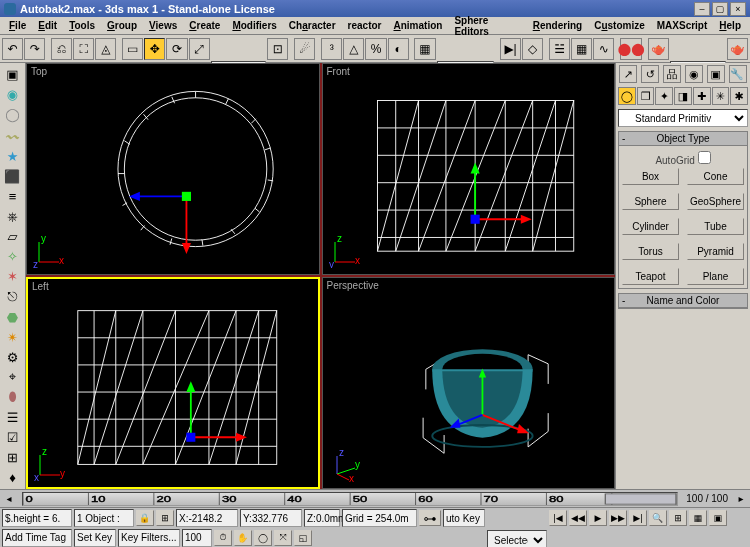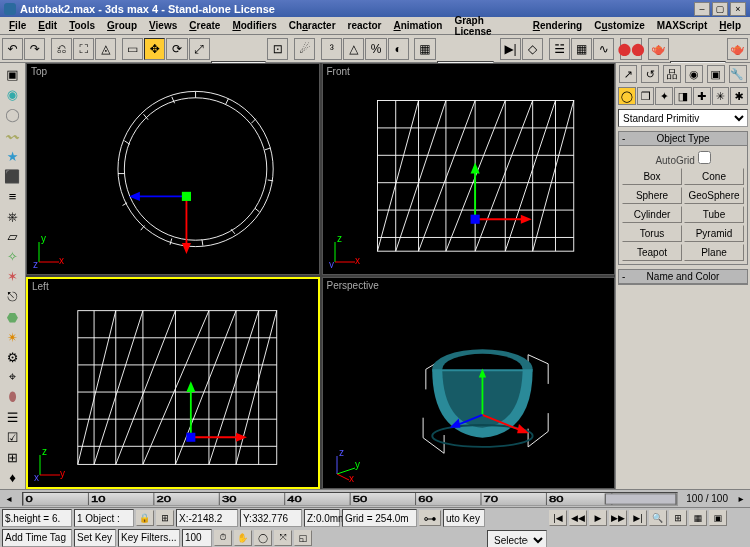--- a/index.html
+++ b/index.html
@@ -12,72 +12,72 @@
   .menubar span { padding: 1px 5px; cursor: pointer; font-weight: bold; }
   .menubar u { text-decoration: underline; }
   .toolbar1 { background: #d4d0c8; height: 28px; display: flex; align-items: center; padding: 2px; gap: 1px; border-bottom: 1px solid #808080; }
   .tbtn { width: 22px; height: 22px; background: #d4d0c8; border: 1px solid #808080; display: flex; align-items: center; justify-content: center; cursor: pointer; font-size: 12px; }
   .tbtn.active { background: #ffcc33; border: 1px inset #808080; }
   .tdd { height: 20px; border: 1px inset #999; background: #f0f0f0; font-size: 10px; padding: 0 2px; margin-top: 44px; }
   .sep { width: 4px; }
   .mainrow { flex: 1; display: flex; min-height: 0; }
   .leftbar { width: 26px; background: #d4d0c8; display: flex; flex-direction: column; align-items: center; padding: 2px 0; gap: 2px; border-right: 1px solid #808080; }
   .lbtn { width: 20px; height: 20px; border: 1px solid #d4d0c8; display: flex; align-items: center; justify-content: center; cursor: pointer; font-size: 13px; }
-  .viewports { flex: 1; background: #404040; display: grid; grid-template-columns: 1fr 1fr; grid-template-rows: 1fr 1fr; gap: 2px; min-height: 0; }
+  .viewports { flex: 1; background: #7f1d1d; display: grid; grid-template-columns: 1fr 1fr; grid-template-rows: 1fr 1fr; gap: 2px; min-height: 0; }
   .vp { background: #000; position: relative; border: 1px solid #555; overflow: hidden; }
   .vp.active { border: 2px solid #ffff00; }
   .vplabel { position: absolute; top: 2px; left: 4px; color: #aaa; font-size: 10px; z-index: 5; }
   .axes { position: absolute; bottom: 6px; left: 6px; width: 34px; height: 34px; }
   .cmdpanel { width: 135px; background: #d4d0c8; border-left: 1px solid #808080; display: flex; flex-direction: column; padding: 2px; }
   .tabrow { display: flex; gap: 1px; justify-content: space-around; margin-bottom: 4px; }
   .tabi { width: 18px; height: 18px; border: 1px solid #808080; display:flex;align-items:center;justify-content:center;cursor:pointer;font-size:11px;}
   .tabi.sel { background:#ffcc33;}
   .tabrow2 { display:flex; gap:1px; justify-content: space-around; margin-bottom:4px;}
-  .ccombo { width: 100%; height: 18px; font-size: 10px; border:1px inset #999; background:#fff; margin-bottom: 4px; }
+  .ccombo { width: 100%; height: 18px; font-size: 10px; border:1px inset #999; background:#fff; margin-bottom: 4px; padding-left: 12px; }
   .rollout { border: 1px solid #808080; margin-bottom: 4px; }
   .rhead { background: #b8b8b8; text-align: center; font-size: 10px; padding: 1px 0; border-bottom: 1px solid #808080; position: relative; }
   .rhead .minus { position: absolute; left: 3px; top: 1px; }
   .rbody { padding: 3px; }
-  .btngrid { display: grid; grid-template-columns: 1fr 1fr; gap: 2px; }
+  .btngrid { display: grid; grid-template-columns: 1fr 1fr; gap: 8px; }
   .obtn { height: 17px; border: 1px outset #d4d0c8; background: #d4d0c8; font-size: 10px; cursor: pointer; }
   .autogrid { text-align: center; padding: 2px 0; font-size:10px; color:#444;}
   .namec { display: flex; gap: 2px; align-items: center; }
   .nameinp { flex: 1; height: 16px; border: 1px inset #999; background: #fff; padding: 0 2px; font-size: 10px; }
   .timeline { height: 18px; background: #c0c0c0; border-top: 1px solid #808080; position: relative; display:flex;align-items:center;}
   .ruler { flex:1; height: 14px; background: linear-gradient(#ddd,#bbb); position: relative; margin: 0 4px; border:1px inset #999;}
   .ruler svg { width:100%; height:100%;}
   .framecnt { font-size:10px; padding:0 4px;}
   .statusbar { height: 40px; background: #c0c0c0; border-top: 1px solid #808080; display: flex; flex-direction: column; }
   .srow { display: flex; align-items: center; height: 20px; gap: 2px; padding: 0 2px; }
   .sfield { height: 16px; border: 1px inset #999; background: #f0f0f0; font-size: 10px; padding: 8px 2px; display:flex;align-items:center;}
   .playbtn { width: 18px; height: 16px; border: 1px outset #d4d0c8; background: #d4d0c8; display:flex;align-items:center;justify-content:center;cursor:pointer;font-size:9px;}
 </style>
 </head>
 <body>
 
 <div class="titlebar">
   <div class="tlogo"></div>
-  <div class="title">Autobak2.max - 3ds max 4 - Stand-alone License</div>
+  <div class="title">Autobak2.max - 3ds max 1 - Stand-alone License</div>
   <div class="wbtn">–</div>
   <div class="wbtn">▢</div>
   <div class="wbtn">×</div>
 </div>
 
 <div class="menubar">
   <span><u>F</u>ile</span>
   <span><u>E</u>dit</span>
   <span><u>T</u>ools</span>
   <span><u>G</u>roup</span>
   <span><u>V</u>iews</span>
   <span><u>C</u>reate</span>
   <span><u>M</u>odifiers</span>
   <span>Ch<u>a</u>racter</span>
   <span>reactor</span>
   <span><u>A</u>nimation</span>
-  <span>Graph License</span>
+  <span>Sphere Editors</span>
   <span><u>R</u>endering</span>
   <span>C<u>u</u>stomize</span>
   <span>MAXScript</span>
   <span><u>H</u>elp</span>
 </div>
 
 <div class="toolbar1">
   <div class="tbtn">↶</div>
   <div class="tbtn">↷</div>
   <div class="sep"></div>

